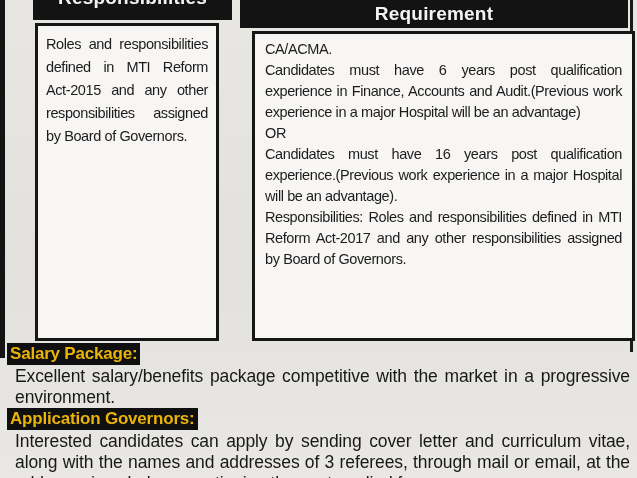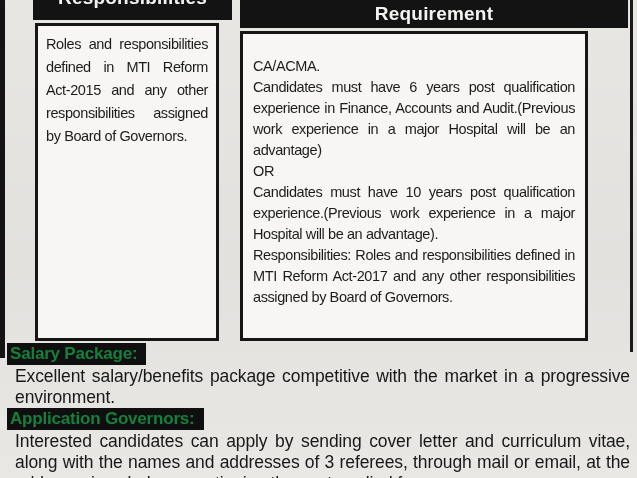--- a/index.html
+++ b/index.html
@@ -35,33 +35,33 @@
   
   .cell {
     position:absolute;
     background:#f7f6f4;
     border:3px solid #161616;
     box-sizing:border-box;
     font-size:14.5px; letter-spacing:-0.4px; line-height:21px;
     color:#1c1c1c;
   }
   .cell-left  { left:11px;  top:23px; width:184px; height:318px; padding:7px 8px; line-height:23px;margin-left:24px; }
-  .cell-right { left:240px; top:31px; width:348px; height:310px; padding:22px 10px; }
+  .cell-right { left:252px; top:31px; width:383px; height:310px; padding:5px 10px; }
   .para { margin:0; text-align:justify; }
 
   
   .section { position:absolute; left:7px; width:623px; }
   .salary      { top:343px; }
   .application { top:408px; }
   .sec-heading {
     display:inline-block;
-    background:#0f0f0f; color:#15803d;
+    background:#0f0f0f; color:#eab308;
     font-weight:bold; font-size:17px; line-height:17px;
     letter-spacing:-0.2px;
-    padding:2px 9px 3px 3px;
+    padding:2px 3px 3px 3px;
   }
   .sec-text {
     margin:1px 0 0 8px;
     font-size:17.5px; line-height:21px;
     letter-spacing:-0.1px;
     text-align:justify;
     color:#181818;
   }
 </style>
 </head>
@@ -81,21 +81,21 @@
   </div>
 
   <div class="cell cell-left">
     <p class="para">Roles and responsibilities defined in MTI Reform Act-2015 and any other responsibilities assigned by Board of Governors.</p>
   </div>
 
   <div class="cell cell-right">
       <p class="para">CA/ACMA.</p>
       <p class="para">Candidates must have 6 years post qualification experience in Finance, Accounts and Audit.(Previous work experience in a major Hospital will be an advantage)</p>
       <p class="para">OR</p>
-      <p class="para">Candidates must have 10 years post qualification experience.(Previous work experience in a major Hospital will be an advantage).</p>
+      <p class="para">Candidates must have 16 years post qualification experience.(Previous work experience in a major Hospital will be an advantage).</p>
       <p class="para">Responsibilities: Roles and responsibilities defined in MTI Reform Act-2017 and any other responsibilities assigned by Board of Governors.</p>
     </div>
 
   <div class="section salary">
     <div class="sec-heading">Salary Package:</div>
     <p class="sec-text">Excellent salary/benefits package competitive with the market in a progressive environment.</p>
   </div>
 
   <div class="section application">
     <div class="sec-heading">Application Governors:</div>

